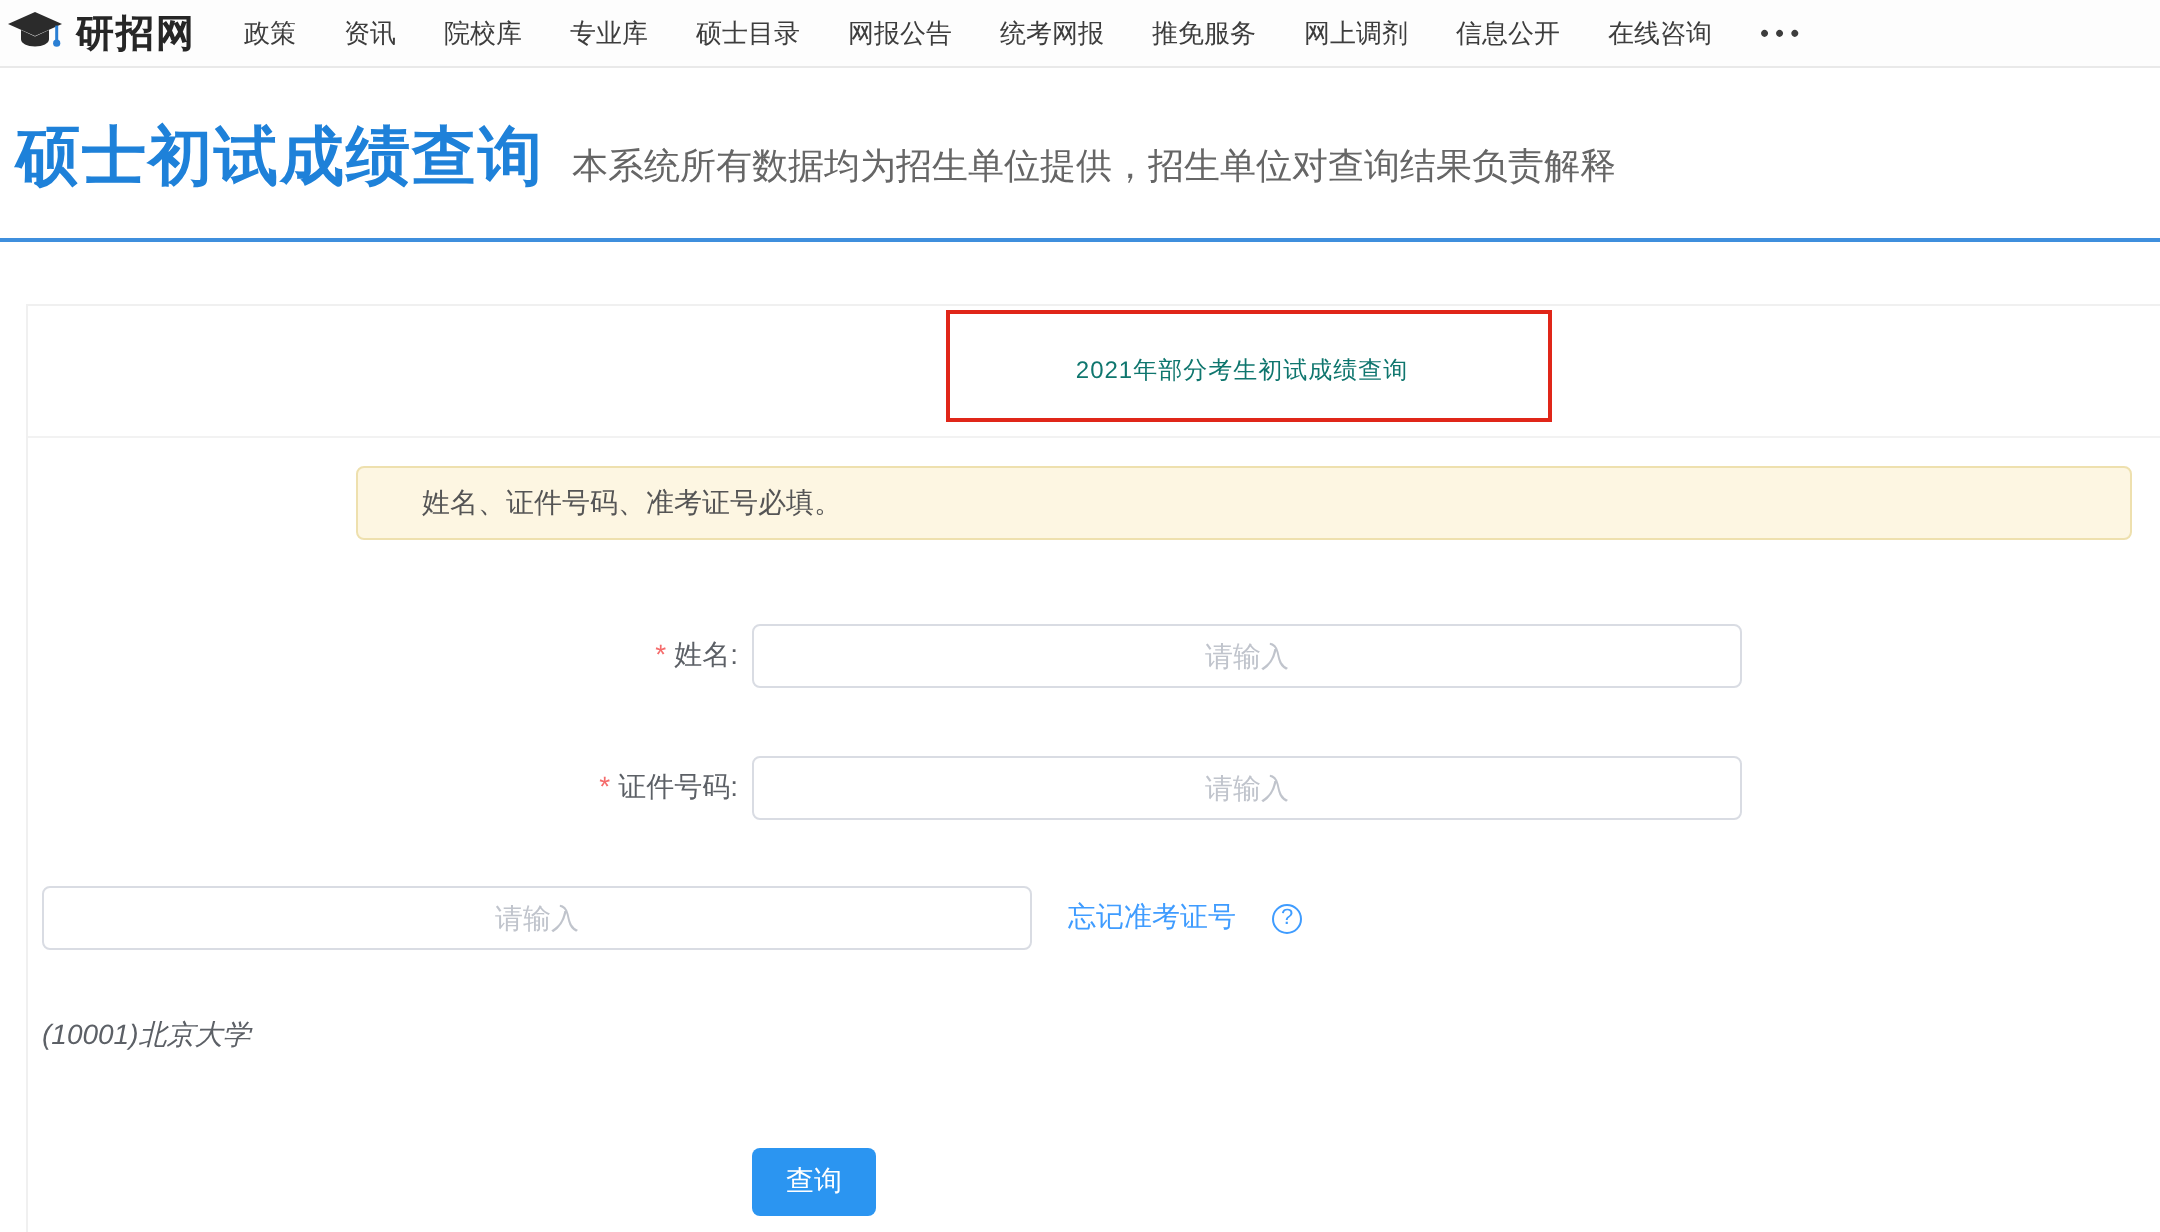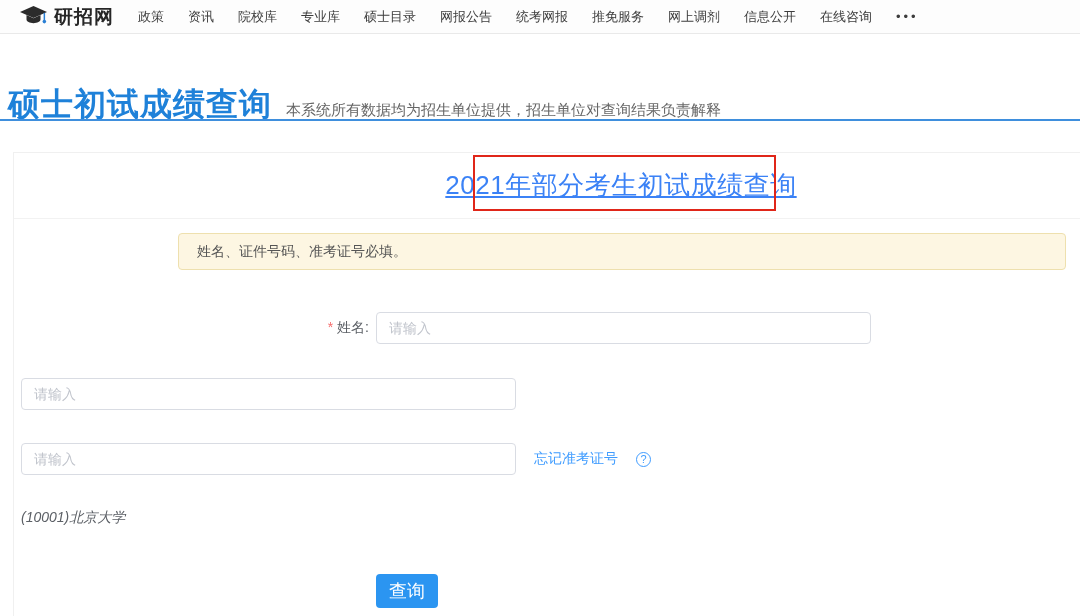--- a/index.html
+++ b/index.html
@@ -3,64 +3,64 @@
 <meta charset="utf-8">
 <style>
   * { margin:0; padding:0; box-sizing:border-box; }
   html,body { width:1080px; height:616px; background:#fff;
     font-family:"Liberation Sans","DejaVu Sans",sans-serif; }
   .page { position:relative; width:1080px; height:616px; overflow:hidden; background:#fff; }
 
   
   .topnav { position:absolute; top:0; left:0; width:1080px; height:34px;
     background:#fdfdfd; border-bottom:1px solid #e9e9e9;
-    display:flex; align-items:center; padding-left:20px; }
+    display:flex; align-items:center; padding-left:4px; }
   .logo { display:flex; align-items:center; gap:7px; margin-right:24px; cursor:pointer; }
   .logo-text { font-size:19px; font-weight:bold; color:#262626; letter-spacing:1px; }
   .navitems { display:flex; align-items:center; gap:24px; }
   .navitems a { font-size:13px; color:#3d3d3d; text-decoration:none; white-space:nowrap; cursor:pointer; }
   .nav-more { letter-spacing:3px; color:#555; font-size:12px; }
 
   
   .pagehead { position:absolute; top:35px; left:0; width:1080px; height:85px;
-    display:flex; align-items:flex-end; padding-left:8px; }
+    display:flex; align-items:center; padding-left:8px; }
   .pagehead h1 { font-size:32px; font-weight:bold; color:#1e81d9; letter-spacing:1px; line-height:1; }
-  .pagehead .sub { font-size:15px; color:#666; margin-left:14px; margin-top:10px; }
+  .pagehead .sub { font-size:18px; color:#666; margin-left:14px; margin-top:10px; }
   .blue-rule { position:absolute; top:119px; left:0; width:1080px; height:2px; background:#3f8fdd; }
 
   
   .card { position:absolute; top:152px; left:13px; width:1216px; height:600px;
     background:#fff; border:1px solid #f0f0f0; }
   .card-head { position:relative; height:66px; border-bottom:1px solid #f2f2f2;
     display:flex; align-items:center; justify-content:center; }
-  .card-title { font-size:26px; color:#3b82f6; letter-spacing:0.5px;text-decoration:underline; }
+  .card-title { font-size:12px; color:#0f766e; letter-spacing:0.5px; }
   .annotation-box { position:absolute; left:459px; top:2px; width:303px; height:56px;
     border:2px solid #e02619; pointer-events:none; }
 
   .notice { position:absolute; top:80px; left:164px; width:888px; height:37px;
     background:#fdf6e2; border:1px solid #eee0ae; border-radius:4px;
-    font-size:14px; color:#555; line-height:35px; padding-left:18px; }
+    font-size:14px; color:#555; line-height:35px; padding-left:32px; }
 
   .row { position:absolute; left:0; width:100%; display:flex; align-items:center; height:32px; }
   .row .label { width:355px; text-align:right; font-size:14px; color:#5c6066; }
   .star { color:#f56c6c; margin-right:4px; font-size:14px; }
   .row input { margin-left:7px; width:495px; height:32px; border:1px solid #d9dce3;
     border-radius:4px; padding:13px 12px; font-size:14px; color:#606266; outline:none;
-    font-family:"Liberation Sans","DejaVu Sans",sans-serif; }
+    font-family:"Liberation Sans","DejaVu Sans",sans-serif;text-align:center; }
   .row input::placeholder { color:#c0c4cc; }
   .static-value { margin-left:7px; font-size:14px; color:#5c6066;font-style:italic; }
   .forgot-link { margin-left:18px; font-size:14px; color:#3f9cff; text-decoration:none;
     display:flex; align-items:center; cursor:pointer;gap:16px; }
   .help-icon { display:inline-block; width:15px; height:15px; line-height:13px;
     border:1px solid #3f9cff; border-radius:50%; text-align:center;
     font-size:11px; margin-left:2px; }
   .row-1 { top:159px; } .row-2 { top:225px; } .row-3 { top:290px; }
   .row-4 { top:349px; } .row-btn { top:421px; height:34px; }
   .query-btn { margin-left:362px; width:62px; height:34px; background:#2b95f1; color:#fff;
-    border:none; border-radius:4px; font-size:18px; cursor:pointer;
+    border:none; border-radius:4px; font-size:14px; cursor:pointer;
     font-family:"Liberation Sans","DejaVu Sans",sans-serif; }
 </style>
 </head>
 <body>
 
 <div class="page">
 
   <header class="topnav">
     <div class="logo">
       <svg width="27" height="21" viewBox="0 0 27 21">
@@ -102,20 +102,23 @@
     <div class="notice">姓名、证件号码、准考证号必填。</div>
 
     <div class="row row-1">
       <span class="label">
         <span class="star">*</span><span>姓名:</span>
       </span>
       <input type="text" placeholder="请输入" style="">
     </div>
 
     <div class="row row-2">
+      <span class="label">
+        <span class="star">*</span><span>证件号码:</span>
+      </span>
       <input type="text" placeholder="请输入" style="">
     </div>
 
     <div class="row row-3">
       <input type="text" placeholder="请输入" style="">
       <a class="forgot-link">
         <span>忘记准考证号</span>
         <span class="help-icon">?</span>
       </a>
     </div>

